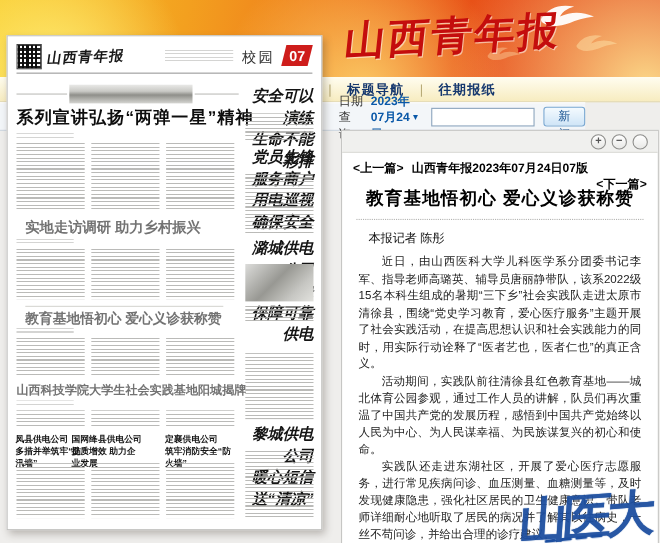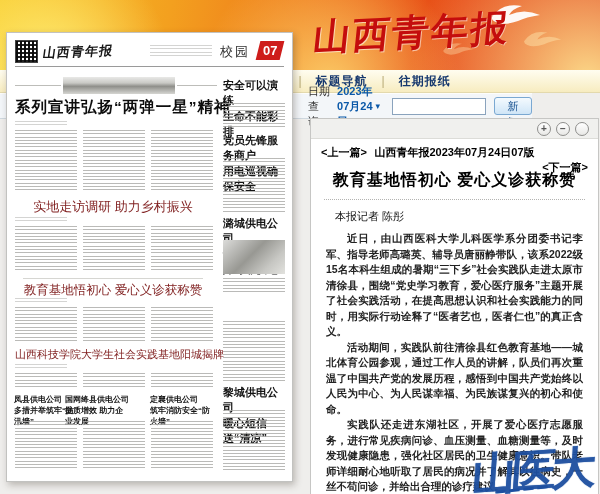--- a/index.html
+++ b/index.html
@@ -78,25 +78,25 @@
     position:absolute;right:2px;top:1px;width:24px;height:19px;background:#ce1d1b;
     transform:skewX(-14deg);display:flex;align-items:center;justify-content:center;
   }
   .np-pageno span{color:#fff;font-size:13px;font-weight:bold;transform:skewX(14deg);}
   .ft{background-image:repeating-linear-gradient(to bottom,#a9a9a6 0px,#a9a9a6 1px,transparent 1px,transparent 3.3px);opacity:.8;}
   .ft.light{opacity:.5;}
   .np-image{position:absolute;left:56px;top:44px;width:112px;height:17px;
     background:linear-gradient(#e9e9e7 0%,#c9c9c5 35%,#8f8f8a 55%,#d5d5d1 100%);}
   .hair{position:absolute;height:1px;background:#bdbdb9;top:52px;}
   .np-h-main{position:absolute;left:8px;top:64px;width:200px;font-size:15.5px;font-weight:bold;color:#0d0d0d;letter-spacing:1px;white-space:nowrap;}
-  .np-h-mid{position:absolute;font-weight:normal;color:#7f1d1d;text-align:center;}
+  .np-h-mid{position:absolute;font-weight:bold;color:#737373;text-align:left;}
   .np-by{position:absolute;height:6px;width:52px;}
   .col{position:absolute;width:62px;}
   .mini{position:absolute;width:64px;font-weight:bold;color:#141414;font-size:8px;line-height:1.4;}
-  .side-h{position:absolute;left:216px;width:62px;text-align:left;font-weight:bold;color:#141414;font-size:11px;line-height:1.4;}
+  .side-h{position:absolute;left:216px;width:62px;text-align:right;font-weight:bold;color:#141414;font-size:14px;line-height:1.4;font-style:italic;}
   .side-col{position:absolute;left:216px;width:62px;}
   .side-photo{position:absolute;left:216px;width:62px;height:34px;
     background:linear-gradient(135deg,#dcdcda 0%,#989893 45%,#c7c7c3 75%,#e2e2de 100%);}
   
   .panel{
     position:absolute;left:310px;top:118px;width:287px;height:378px;z-index:5;
     background:#fff;border:1px solid #c6c6c4;overflow:hidden;
   }
   .toolbar{height:19px;background:#f0f0ee;border-bottom:1px solid #dcdcd8;
     display:flex;align-items:center;justify-content:flex-end;gap:5px;padding-right:9px;}
@@ -105,21 +105,21 @@
     background:linear-gradient(#fff,#e8e8e6);color:#555;font-size:10px;line-height:10px;
     display:flex;align-items:center;justify-content:center;cursor:pointer;font-weight:bold;
   }
   .pnav{position:relative;height:20px;margin-top:6px;font-size:11px;font-weight:bold;color:#000;}
   .pnav .prev{position:absolute;left:10px;cursor:pointer;}
   .pnav .next{position:absolute;right:10px;cursor:pointer;}
   .pnav .issue{text-align:center;}
   .a-title{margin-top:5px;text-align:center;font-size:16px;font-weight:bold;color:#000;letter-spacing:1px;}
   .dotline{margin:8px 13px 0;border-bottom:1px dotted #b3b3b1;}
   .a-byline{margin:9px 0 0 24px;font-size:11px;color:#111;}
-  .a-content{margin:7px 15px 16px;font-size:10.5px;line-height:15.5px;color:#222;text-align:justify;font-weight:bold;}
+  .a-content{margin:7px 15px 16px;font-size:10.5px;line-height:15.5px;color:#222;text-align:justify;}
   .a-content p{margin:0;text-indent:2em;}
   .wm{
     position:absolute;right:6px;bottom:4px;z-index:6;color:#1d4fa0;
     font-family:"DejaVu Serif",serif;font-weight:bold;font-size:44px;line-height:1;
     transform:rotate(-4deg) skewX(-8deg);letter-spacing:-4px;opacity:.95;
     text-shadow:0 0 1px #1d4fa0;white-space:nowrap;
   }
   .wm-sub{position:absolute;right:50px;bottom:6px;z-index:6;display:flex;gap:3px;transform:rotate(-6deg);}
   .wm-sub i{display:block;width:11px;height:3px;background:#1d4fa0;border-radius:2px;filter:blur(.4px);}
 </style>

